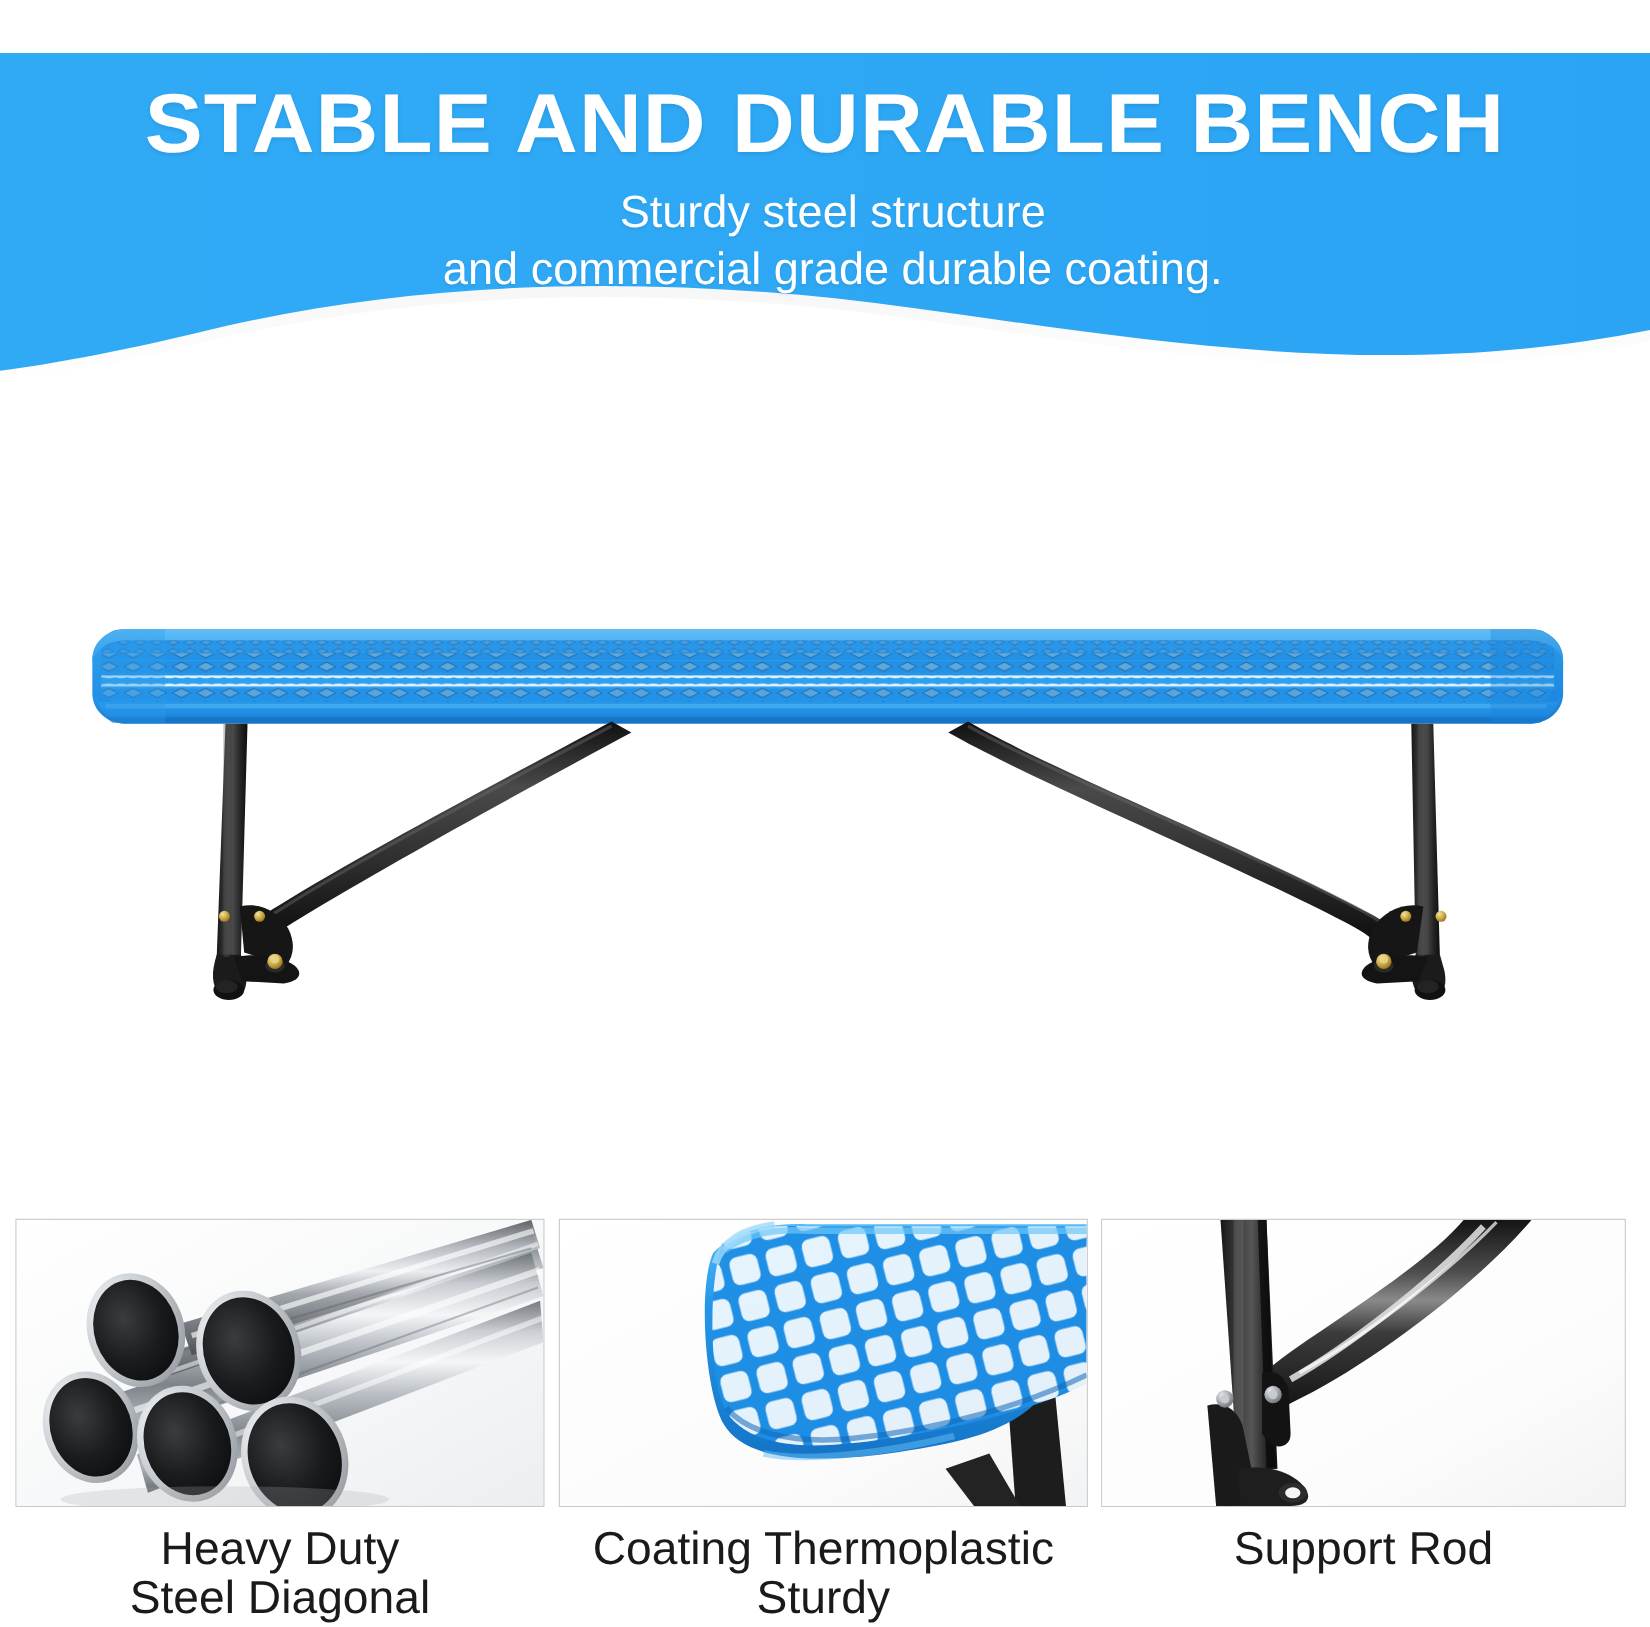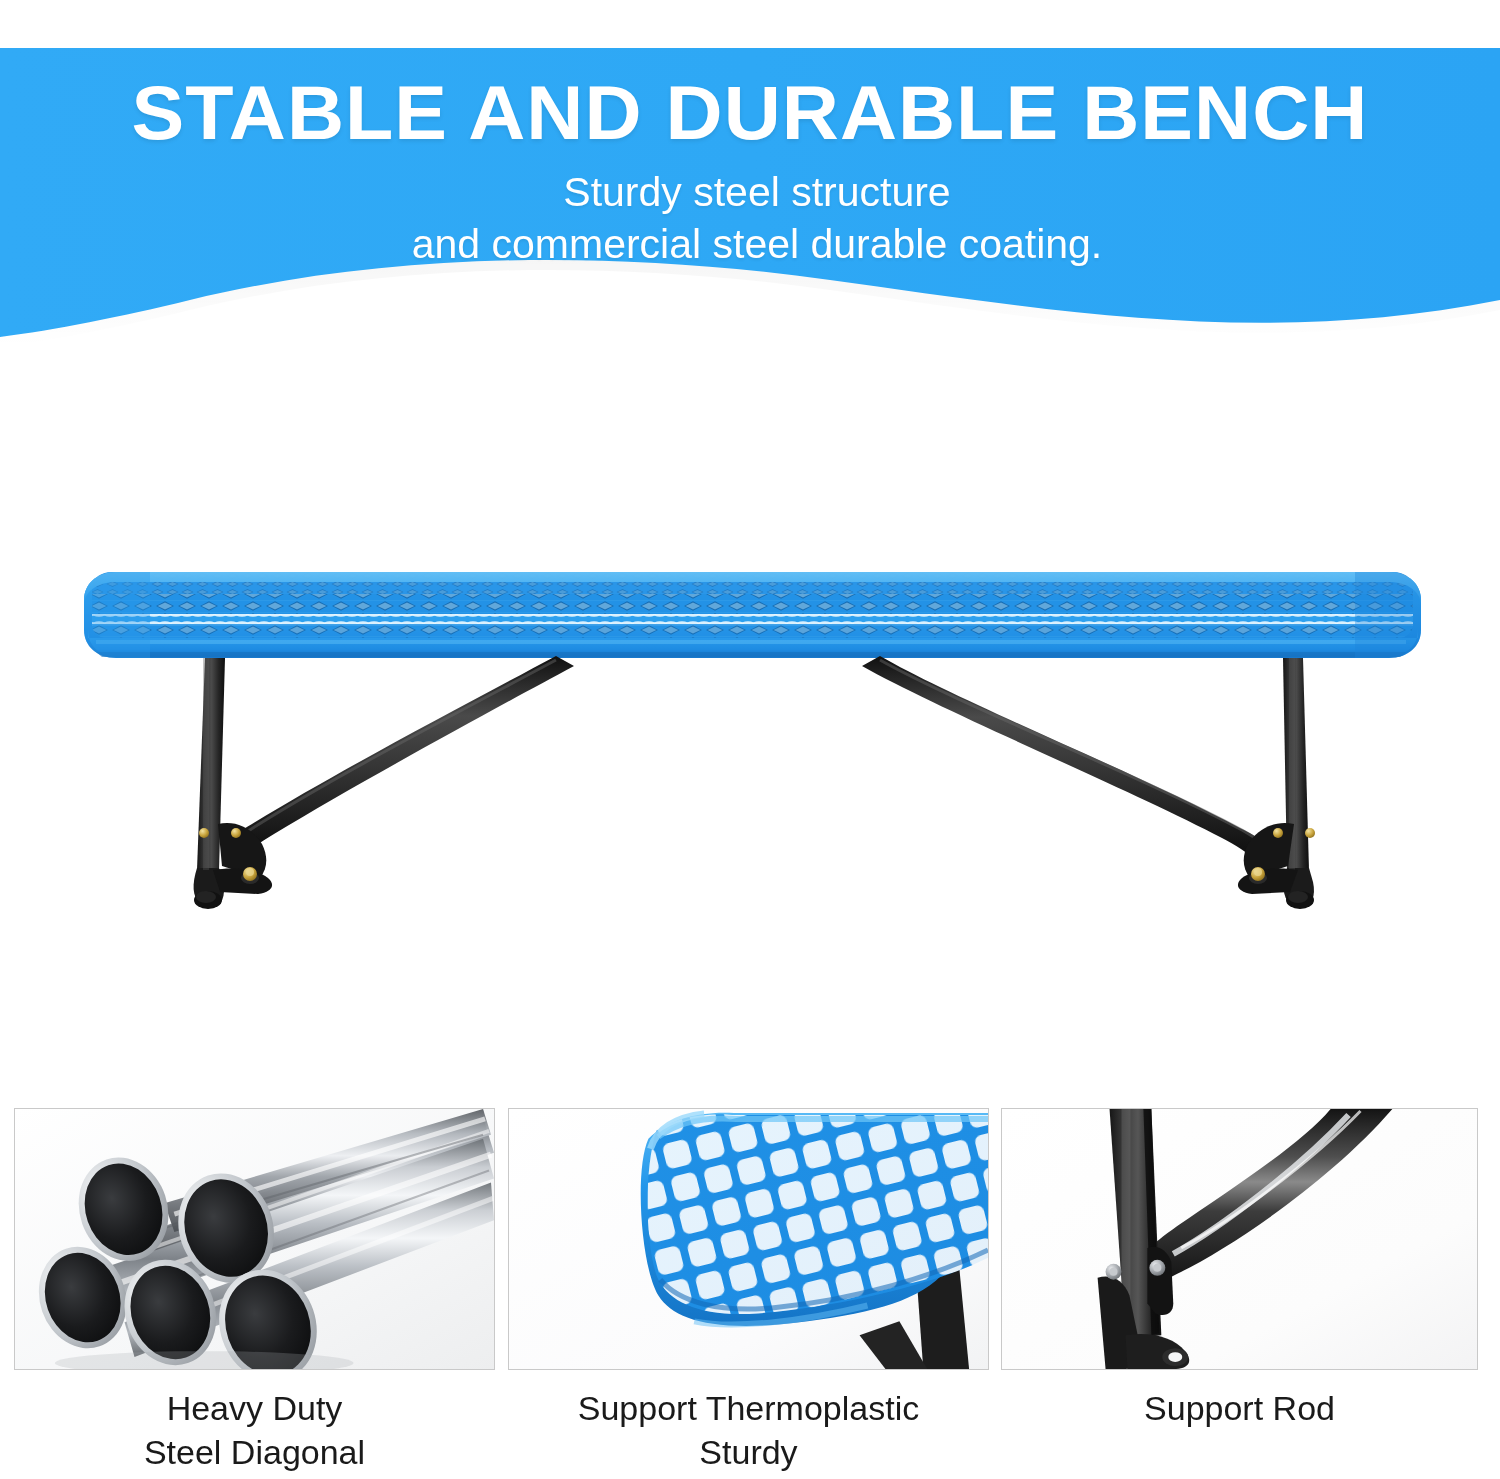--- a/index.html
+++ b/index.html
@@ -65,21 +65,21 @@
   #feature-card-2{ left:1001px;width:477px; }
   .feature-card svg{ display:block; width:100%; height:100%; }
 
   
   #caption-row{
     position:absolute; left:0; top:1386px; width:1500px; height:93px;
   }
   .feature-caption{
     position:absolute; top:0; height:93px;
     text-align:center;
-    font-size:34px;
+    font-size:42px;
     line-height:44px;
     color:#1a1a1a;
     font-weight:400;
   }
   #feature-caption-0{ left:14px;  width:481px; }
   #feature-caption-1{ left:508px; width:481px; }
   #feature-caption-2{ left:1001px;width:477px; }
   .cap-line{ display:block; white-space:nowrap; }
 </style>
 </head>
@@ -108,21 +108,21 @@
              C1050,262 1260,300 1500,252
              L1500,262 C1260,310 1050,272 830,242
              C600,210 380,216 190,262
              C120,279 55,292 0,299 Z" fill="url(#waveShade)" opacity="0.5"></path>
   </svg>
 
   <div id="banner-text">
     <div id="banner-title">STABLE AND DURABLE BENCH</div>
     <div id="banner-subtitle">
       <span class="sub-line">Sturdy steel structure</span>
-      <span class="sub-line">and commercial steel durable coating.</span>
+      <span class="sub-line">and commercial grade durable coating.</span>
     </div>
   </div>
 </div>
 
 <div id="hero-product">
   <svg id="bench-figure" viewBox="0 0 1500 790" preserveAspectRatio="none">
     <defs>
 
       <linearGradient id="seatTop" x1="0" y1="0" x2="0" y2="1">
         <stop offset="0%" stop-color="#2E9CEC"></stop>
@@ -482,19 +482,19 @@
     </svg>
   </div>
 </div>
 
 <div id="caption-row">
   <div class="feature-caption" id="feature-caption-0">
     <span class="cap-line">Heavy Duty</span>
     <span class="cap-line">Steel Diagonal</span>
   </div>
   <div class="feature-caption" id="feature-caption-1">
-    <span class="cap-line">Support Thermoplastic</span>
+    <span class="cap-line">Coating Thermoplastic</span>
     <span class="cap-line">Sturdy</span>
   </div>
   <div class="feature-caption" id="feature-caption-2">
     <span class="cap-line">Support Rod</span>
   </div>
 </div>
 
 </body></html>

